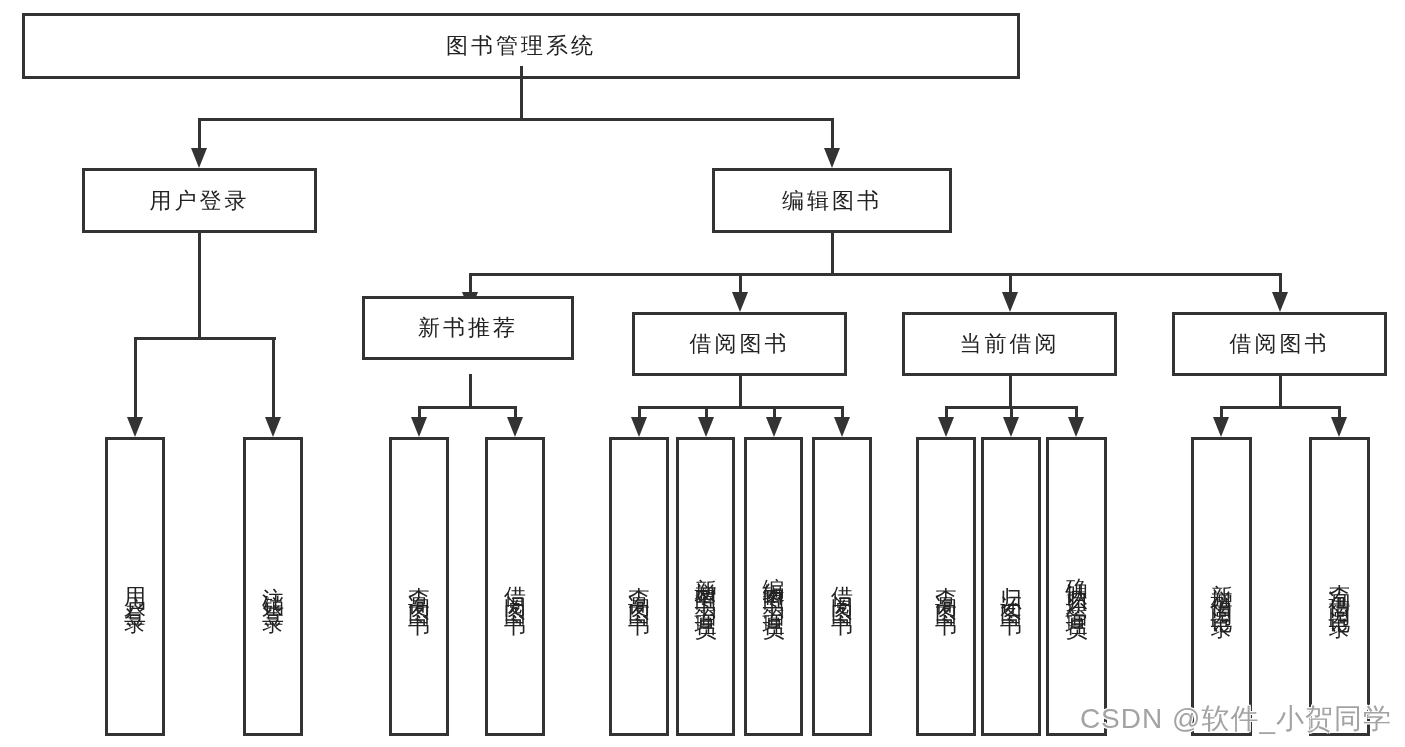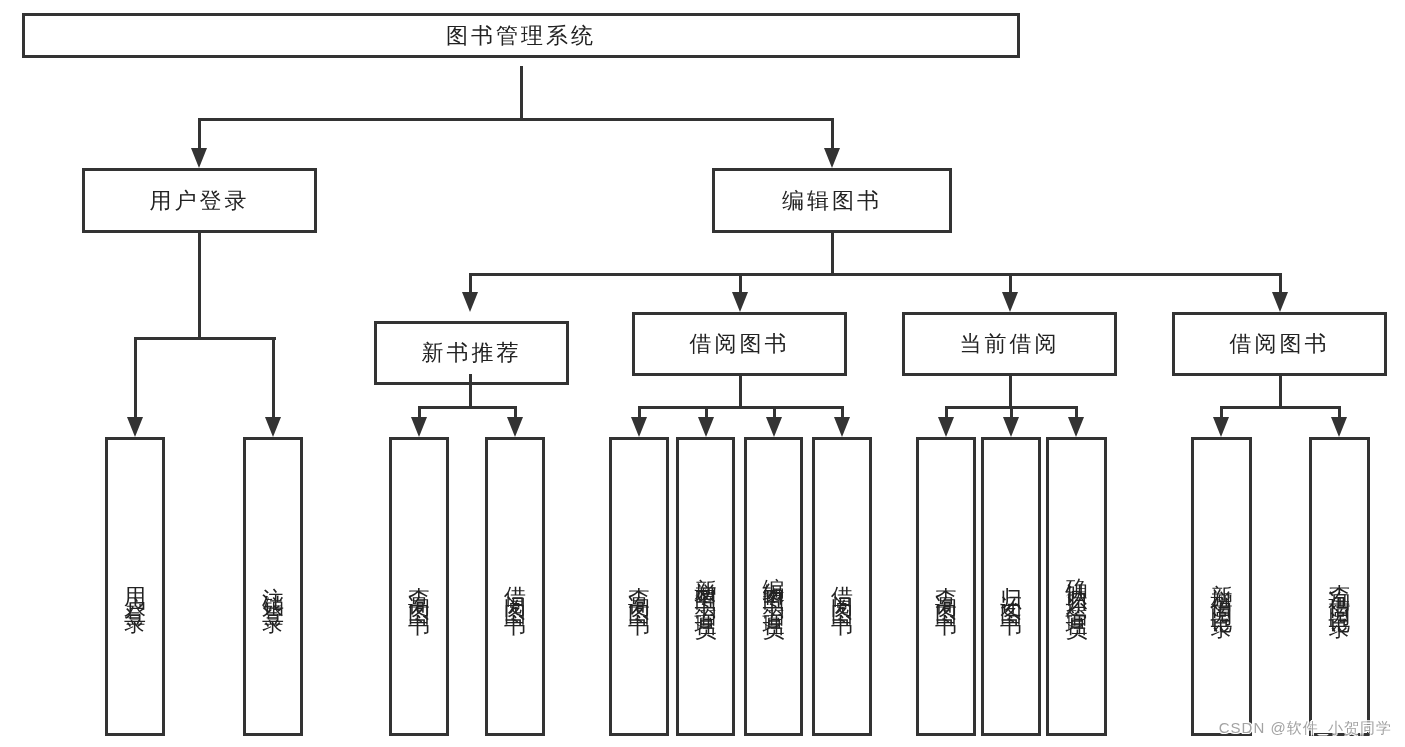--- a/index.html
+++ b/index.html
@@ -21,31 +21,31 @@
     writing-mode:vertical-rl;text-orientation:mixed;line-height:1;letter-spacing:9px;
   }
   .v{position:absolute;width:3px;background:#333333;}
   .h{position:absolute;height:3px;background:#333333;}
   .tri{
     position:absolute;width:0;height:0;
     border-left:8px solid transparent;border-right:8px solid transparent;
     border-top:20px solid #333333;
   }
   .watermark{
-    position:absolute;right:13px;bottom:9px;font-size:15px;letter-spacing:1px;
+    position:absolute;right:13px;bottom:9px;font-size:28px;letter-spacing:1px;
     color:#a3a3a3;white-space:nowrap;
     text-shadow:1px 1px 0 #fff,-1px -1px 0 #fff,1px -1px 0 #fff,-1px 1px 0 #fff;
   }
 </style>
 </head>
 <body>
 
 <div id="canvas">
 
-  <div class="box" style="left:22px;top:13px;width:998px;height:45px;text-align:right;">
+  <div class="box" style="left:22px;top:13px;width:998px;height:66px;text-align:right;">
     <span>图书管理系统</span>
   </div>
 
   <div class="v" style="left:519.5px;top:66px;height:54px;"></div>
   <div class="h" style="left:197.5px;top:117.5px;width:636px;"></div>
   <div class="v" style="left:197.5px;top:117.5px;height:33px;"></div>
   <div class="tri" style="left:191px;top:148px;"></div>
   <div class="v" style="left:830.5px;top:117.5px;height:33px;"></div>
   <div class="tri" style="left:824px;top:148px;"></div>
 
@@ -67,21 +67,21 @@
   <div class="h" style="left:468.5px;top:272.5px;width:813px;"></div>
   <div class="v" style="left:468.5px;top:272.5px;height:23px;"></div>
   <div class="tri" style="left:462px;top:292px;"></div>
   <div class="v" style="left:738.5px;top:272.5px;height:23px;"></div>
   <div class="tri" style="left:732px;top:292px;"></div>
   <div class="v" style="left:1008.5px;top:272.5px;height:23px;"></div>
   <div class="tri" style="left:1002px;top:292px;"></div>
   <div class="v" style="left:1278.5px;top:272.5px;height:23px;"></div>
   <div class="tri" style="left:1272px;top:292px;"></div>
 
-  <div class="box" style="left:362px;top:321px;width:195px;height:64px;margin-left:12px;">
+  <div class="box" style="left:362px;top:296px;width:212px;height:64px;">
     <span>新书推荐</span>
   </div>
   <div class="box" style="left:632px;top:312px;width:215px;height:64px;">
     <span>借阅图书</span>
   </div>
   <div class="box" style="left:902px;top:312px;width:215px;height:64px;">
     <span>当前借阅</span>
   </div>
   <div class="box" style="left:1172px;top:312px;width:215px;height:64px;">
     <span>借阅图书</span>

